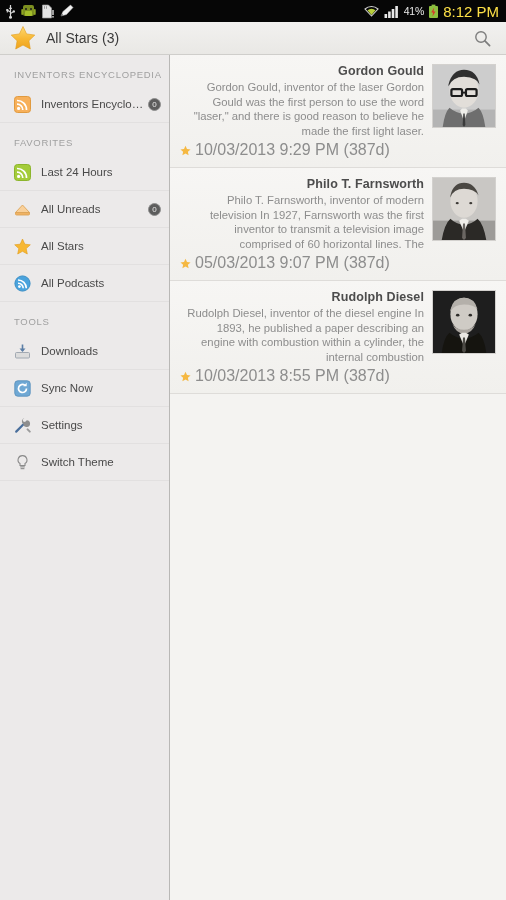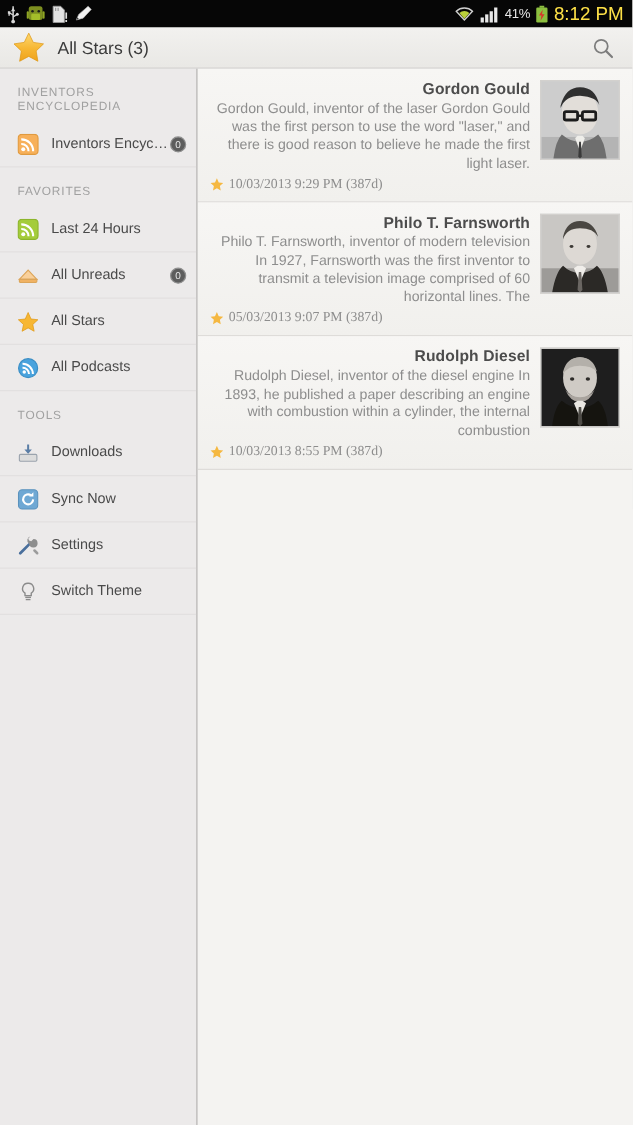--- a/index.html
+++ b/index.html
@@ -31,21 +31,21 @@
   .ab-title-wrap { display:flex; align-items:center; gap:10px; }
   .ab-title { font-size:14px; color:#3b3b3b; }
   .ab-search { margin-left:auto; width:28px; height:28px; display:flex;
                align-items:center; justify-content:center; }
 
   
   .content { position:absolute; top:55px; left:0; right:0; bottom:0; display:flex; }
 
   
   .sidebar {
-    width:158px; background:#eceaea; border-right:1px solid #b9b8b6;
+    width:170px; background:#eceaea; border-right:1px solid #b9b8b6;
     overflow:hidden; position:relative;
   }
   .sec-header {
     font-size:9.5px; color:#a0a0a0; letter-spacing:0.7px;
     padding:14px 0 6px 14px; text-transform:uppercase;
   }
   .nav-item {
     display:flex; align-items:center; height:37px; padding:0 8px 0 14px;
     border-bottom:1px solid #e2e0e0; position:relative;
   }
@@ -66,21 +66,21 @@
     display:flex; padding:9px 10px 8px 10px;
     border-bottom:1px solid #dedcd9;
     background:linear-gradient(to bottom,#f7f6f4 0%,#f1f0ed 100%);
   }
   .art-text { flex:1; min-width:0; padding-right:8px;text-align:right; }
   .art-title { font-size:12.5px; color:#4c4c4c; font-weight:bold;
                margin-bottom:2px; letter-spacing:0.1px; }
   .art-snippet { font-size:11.3px; color:#8d8d8d; line-height:14.5px;
                  margin-bottom:3px; }
   .art-meta { display:flex; align-items:center; gap:4px; }
-  .art-date { font-size:11px; color:#8d8d8d;font-family:Liberation Serif, serif; }
+  .art-date { font-size:16px; color:#8d8d8d; }
   .art-thumb {
     width:64px; height:64px; flex:0 0 64px; background:#cfcfcf;
     border:1px solid #d3d1ce; overflow:hidden; position:relative;
   }
   .art-thumb svg { display:block; width:100%; height:100%; }
   .listfill { height:600px; background:#f4f3f1; }
 </style>
 </head>
 <body>
 

